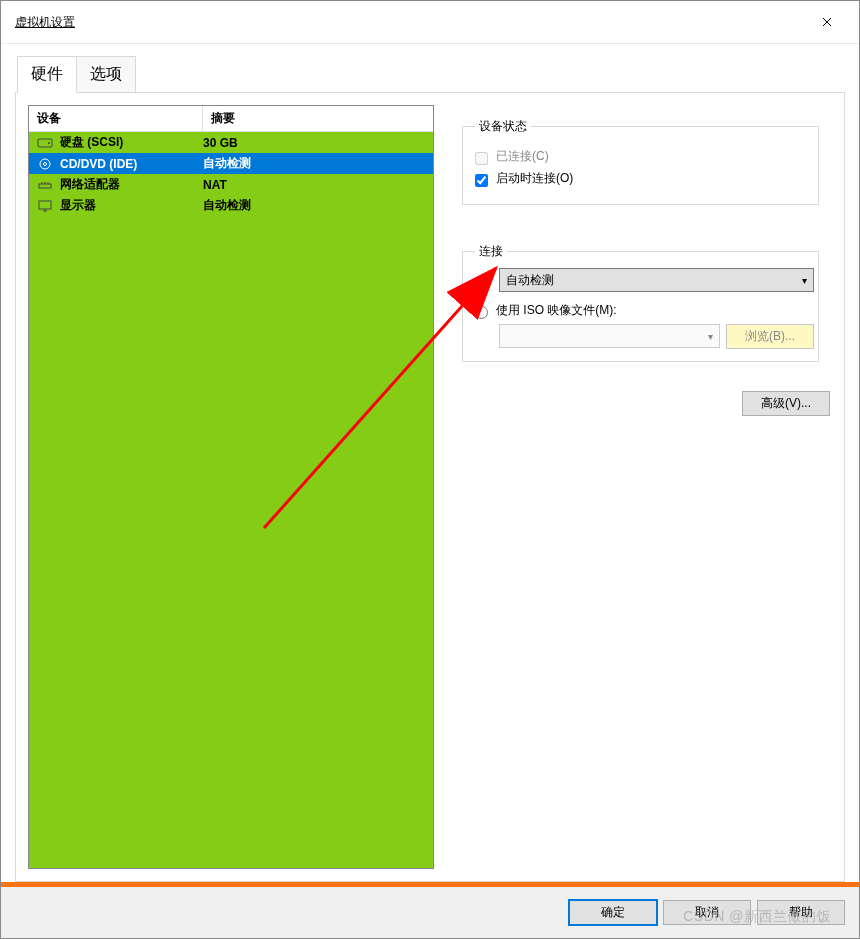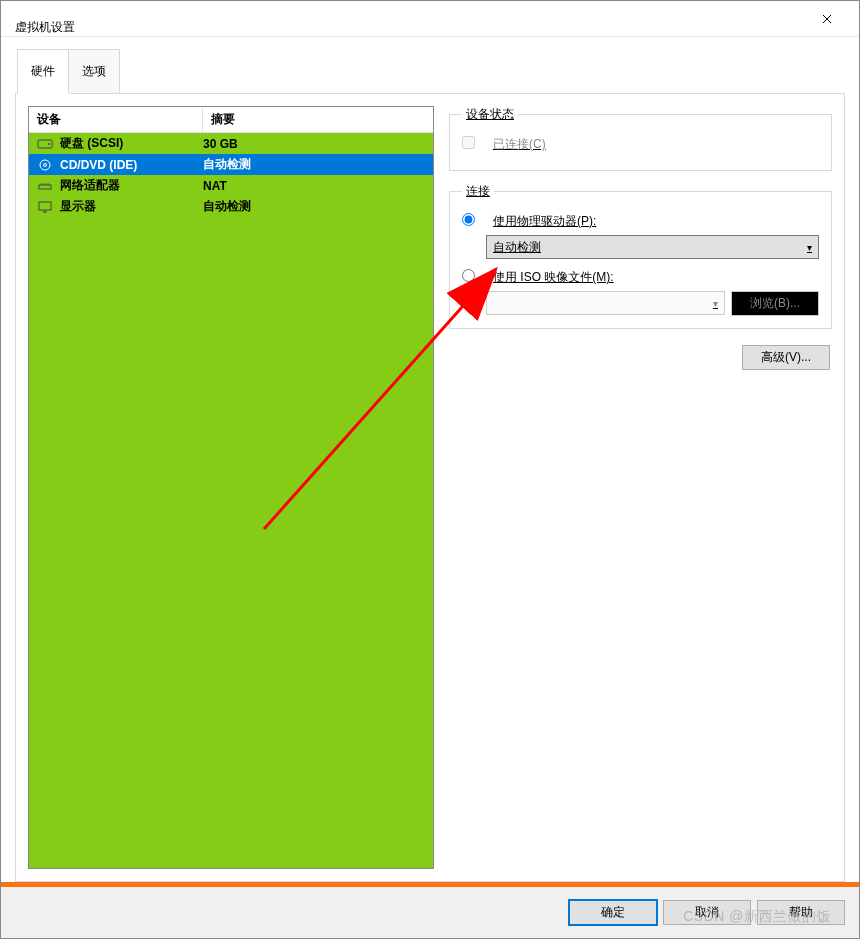--- a/index.html
+++ b/index.html
@@ -12,25 +12,26 @@
   }
   .window {
     width: 860px;
     height: 939px;
     border: 1px solid #888;
     display: flex;
     flex-direction: column;
     position: relative;
   }
   .titlebar {
-    height: 36px;
-    display: flex;
-    align-items: flex-end;
+    height: 43px;
+    display: flex;
+    align-items: center;
     padding: 0 10px;
     border-bottom: 1px solid #e9e9e9;
+    text-decoration: underline;
   }
   .titlebar .title { flex: 1; font-size: 12px; padding-left: 4px; }
   .titlebar .close {
     width: 45px; height: 35px;
     display: flex; align-items: center; justify-content: center;
     font-size: 15px; cursor: default;
   }
   .content-area {
     flex: 1;
     padding: 12px 14px 0 14px;
@@ -38,25 +39,25 @@
     flex-direction: column;
   }
   .tabs {
     display: flex;
     margin-bottom: -1px;
     position: relative;
     z-index: 2;
     margin-left: 2px;
   }
   .tab {
-    padding: 13px 13px;
+    padding: 7px 13px;
     border: 1px solid #d9d9d9;
     background: #fff;
     cursor: default;
-    font-size: 12px;
+    font-size: 16px;
     position: relative;
   }
   .tab.active { border-bottom: 1px solid #fff; background: #fff; z-index: 3; }
   .tab:not(.active) { background: #f8f8f8; border-left: none; }
   .tab-panel {
     border: 1px solid #d9d9d9;
     flex: 1;
     display: flex;
     padding: 12px;
     gap: 15px;
@@ -106,37 +107,36 @@
   .btn {
     min-width: 88px;
     height: 25px;
     padding: 0 12px;
     border: 1px solid #adadad;
     background: #e1e1e1;
     font-family: inherit;
     font-size: 12px;
     cursor: default;
   }
-  .btn:disabled { color: #888; background: #000000; border-color:#c8c8c8; }
+  .btn:disabled { color: #888; background: #fef9c3; border-color:#c8c8c8; }
   .btn.default { border: 1px solid #0078d7; outline: 1px solid #0078d7; }
   .right-pane {
     flex: 1;
     display: flex;
     flex-direction: column;
     gap: 12px;
   }
   fieldset {
     border: 1px solid #d9d9d9;
-    padding: 8px 12px 12px 12px;
-    margin: 0;
-    text-decoration: underline;
+    padding: 8px 4px 12px 12px;
+    margin: 13px;
   }
   legend { font-size: 12px; padding: 0 4px; }
   .chk-row, .rad-row {
-    display: flex; align-items: flex-start; gap: 18px;
+    display: flex; align-items: flex-end; gap: 8px;
     margin: 5px 0;
   }
   input[type=checkbox], input[type=radio] { margin: 0; width:13px; height:13px; }
   .chk-disabled input[type=checkbox]{ accent-color:#ccc; }
   .chk-disabled { color: #888; }
   .indent { margin-left: 24px; }
   .select {
     width: 100%;
     height: 24px;
     border: 1px solid #7a7a7a;
@@ -253,29 +253,29 @@
       </div>
 
       <div class="right-pane">
 
         <fieldset>
           <legend>设备状态</legend>
           <label class="chk-row chk-disabled">
             <input type="checkbox" disabled="" style="">
             <span>已连接(C)</span>
           </label>
+          <label class="chk-row">
+            <input type="checkbox" checked="" style="">
+            <span>启动时连接(O)</span>
+          </label>
         </fieldset>
 
         <fieldset>
           <legend>连接</legend>
 
-          <label class="rad-row">
-            <input type="radio" name="conn" checked="" style="">
-            <span>使用物理驱动器(P):</span>
-          </label>
           <div class="indent">
             <div class="select">
               <span>自动检测</span>
               <span class="chev">▾</span>
             </div>
           </div>
 
           <label class="rad-row" style="margin-top:10px">
             <input type="radio" name="conn" style="">
             <span>使用 ISO 映像文件(M):</span>

